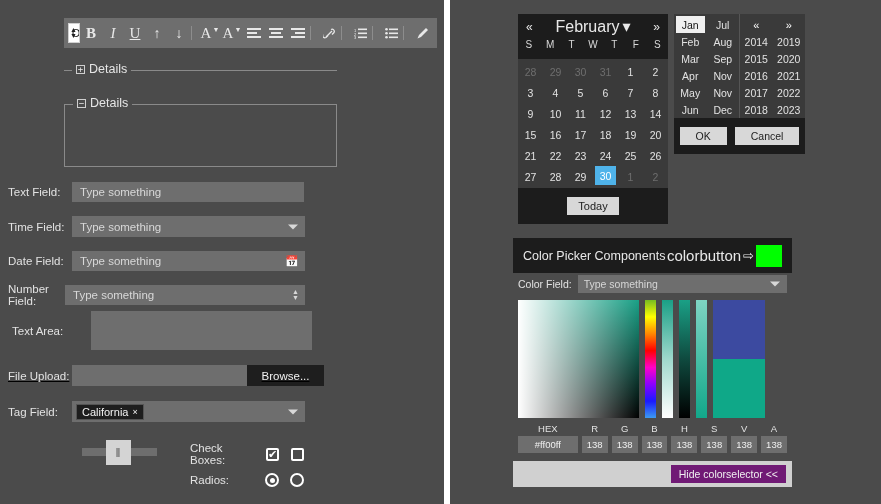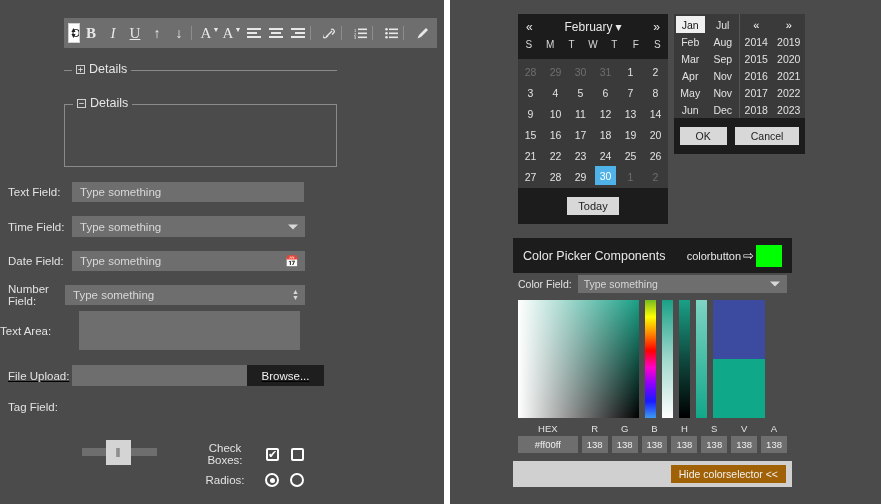--- a/index.html
+++ b/index.html
@@ -86,39 +86,39 @@
   
   .slider-wrap { position: absolute; left: 82px; top: 448px; width: 75px; height: 8px; background: #6e6e6e; }
   .slider-track2 { position: absolute; left: 131px; top: 448px; width: 25px; height: 8px; background: #6e6e6e; }
   .slider-handle {
     position: absolute; left: 106px; top: 440px; width: 25px; height: 25px;
     background: #d4d4d4; display: flex; align-items: center; justify-content: center;
     color: #555; font-size: 12px; letter-spacing: 1px;
   }
 
   .cbrow { position: absolute; display: flex; align-items: center; gap: 0; }
-  .cb-label { color: #e2e2e2; font-size: 11.5px; text-align: center; }
+  .cb-label { color: #e2e2e2; font-size: 11.5px; }
   .cbox {
     width: 13px; height: 13px; border: 2px solid #ffffff; border-radius: 2px;
     display: flex; align-items: center; justify-content: center; color: #fff; font-size: 11px;
   }
   .radio {
     width: 14px; height: 14px; border: 2px solid #ffffff; border-radius: 50%;
     display: flex; align-items: center; justify-content: center;
   }
   .radio .dot { width: 5px; height: 5px; border-radius: 50%; background: #ffffff; }
 
   
   .calendar { position: absolute; left: 518px; top: 14px; width: 150px; height: 210px; background: #3a3a3a; }
   .cal-head {
     height: 45px; background: #1c1c1c; color: #e8e8e8;
     display: flex; flex-direction: column; justify-content: flex-start;
   }
   .cal-nav { height: 25px; display: flex; align-items: center; justify-content: space-between; padding: 0 8px; font-size: 12px; }
-  .cal-month { font-size: 12px; display: flex; align-items: center; gap: 3px; }
+  .cal-month { font-size: 16px; display: flex; align-items: center; gap: 3px; }
   .cal-dow { display: grid; grid-template-columns: repeat(7, 1fr); font-size: 10px; color: #d8d8d8; }
   .cal-dow div { text-align: center; }
   .cal-grid { display: grid; grid-template-columns: repeat(6, 1fr); grid-auto-rows: 21px; padding-top: 2px; }
   .cal-grid div {
     display: flex; align-items: center; justify-content: center;
     font-size: 10.5px; color: #e2e2e2;
   }
   .cal-grid div.muted { color: #6e6e6e; }
   .cal-grid div.sel { background: #4fb3ea; color: #ffffff; width: 21px; height: 19px; margin: 0 auto; }
   .cal-foot { position: absolute; bottom: 0; left: 0; right: 0; height: 36px; background: #1c1c1c; display: flex; align-items: center; justify-content: center; }
@@ -136,21 +136,21 @@
   .my-col > div.active { background: #f0f0f0; color: #111; margin: 0 2px; }
   .my-col > div.navbtn { font-size: 11px; color: #ffffff; }
   .my-foot { position: absolute; bottom: 0; left: 0; right: 0; height: 36px; background: #1c1c1c; display: flex; align-items: center; justify-content: center; gap: 8px; }
   .my-btn { background: #d8d8d8; color: #222; font-size: 10.5px; padding: 3px 16px; }
 
   
   .cpick { position: absolute; left: 513px; top: 238px; width: 279px; height: 249px; background: #4b4b4b; }
   .cp-head { height: 35px; background: #1c1c1c; display: flex; align-items: center; padding: 0 10px; }
   .cp-title { color: #e8e8e8; font-size: 12.5px; flex: 1; }
   .cp-cbwrap { display: flex; align-items: center; gap: 2px; }
-  .cp-cblabel { color: #e8e8e8; font-size: 11px; }
+  .cp-cblabel { color: #e8e8e8; font-size: 15px; }
   .cp-arrow { color: #e8e8e8; font-size: 13px; }
   .cp-swatch { width: 26px; height: 22px; background: #00ff00; }
   .cp-fieldrow { height: 22px; display: flex; align-items: center; padding: 0 5px; gap: 6px; background: #4b4b4b; }
   .cp-flabel { color: #e2e2e2; font-size: 10.5px; }
   .cp-finput { flex: 1; height: 18px; background: #6e6e6e; color: #d6d6d6; font-size: 10.5px; display: flex; align-items: center; padding-left: 6px; position: relative; }
   .cp-sel { display: flex; padding: 5px; gap: 6px; height: 128px; }
   .sat-box { width: 121px; background: linear-gradient(to right, #ffffff, transparent), linear-gradient(to top, #000000, transparent), #1aa086; }
   .hue-bar { width: 11px; background: linear-gradient(to top, #3c9bf0, #1a1aff, #8b00ff, #ff00c8, #ff0000, #ff8800, #ffff00, #77bb22); }
   .lum-bar { width: 11px; background: linear-gradient(to top, #ffffff, #9fd8cc, #1aa086); }
   .val-bar { width: 11px; background: linear-gradient(to top, #000000, #0f4a3f, #1aa086); }
@@ -160,21 +160,21 @@
   .prev-bot { flex: 1; background: #0fa888; }
   .cp-valhdr { display: flex; padding: 0 5px; gap: 4px; }
   .cp-valhdr span { font-size: 9.5px; color: #e2e2e2; text-align: center; }
   .cp-valrow { display: flex; padding: 2px 5px 0 5px; gap: 4px; }
   .cp-valrow input, .cp-valrow .vi {
     background: #6e6e6e; color: #f0f0f0; font-size: 9.5px; text-align: center;
     height: 17px; display: flex; align-items: center; justify-content: center; border: none;
   }
   .w-hex { width: 60px; } .w-num { width: 26px; }
   .cp-foot { position: absolute; bottom: 0; left: 0; right: 0; height: 26px; background: #d0d0d0; display: flex; align-items: center; justify-content: flex-end; padding-right: 6px; }
-  .hide-btn { background: #a16207; color: #f0f0f0; font-size: 10.5px; padding: 3px 8px; }
+  .hide-btn { background: #701a75; color: #f0f0f0; font-size: 10.5px; padding: 3px 8px; }
 </style>
 </head>
 <body>
 
 <div id="root">
 
   <div class="panel-left">
 
     <div class="toolbar">
       <div class="font-select">
@@ -296,37 +296,44 @@
       <div class="flabel" style="width:57px">Number Field:</div>
       <div class="fctl" style="width:240px; height:20px;">
         <span class="ph">Type something</span>
         <span class="num-spin">
             <span>▲</span>
             <span>▼</span>
           </span>
       </div>
     </div>
 
-    <div class="frow" style="left:0; top:311px; width:300px;gap:18px;">
+    <div class="frow" style="left:12px; top:311px; width:300px;gap:18px;">
       <div class="flabel">Text Area:</div>
       <div class="fctl" style="width:233px; height:39px; align-items:flex-start; padding-top:4px;">
         <span></span>
       </div>
     </div>
 
     <div class="frow" style="left:8px; top:365px; width:320px;text-decoration:underline;">
       <div class="flabel">File Upload:</div>
       <div class="fctl" style="width:175px; height:21px;">
         <span></span>
       </div>
       <div class="browse-btn" style="width:77px; height:21px;">Browse...</div>
     </div>
 
     <div class="frow" style="left:8px; top:401px; width:320px;">
       <div class="flabel">Tag Field:</div>
+      <div class="fctl" style="width:233px; height:21px; padding-left:4px;">
+        <span class="tag-chip">
+          <span>California</span>
+          <span class="tag-x">×</span>
+        </span>
+        <span class="drop-caret"></span>
+      </div>
     </div>
 
     <div class="slider-wrap"></div>
     <div class="slider-track2"></div>
     <div class="slider-handle">‖</div>
 
     <div class="cbrow" style="left:190px; top:442px;">
       <div class="cb-label" style="width:70px">Check Boxes:</div>
       <div class="cbox" style="margin-left:6px">
         <span>✔</span>

